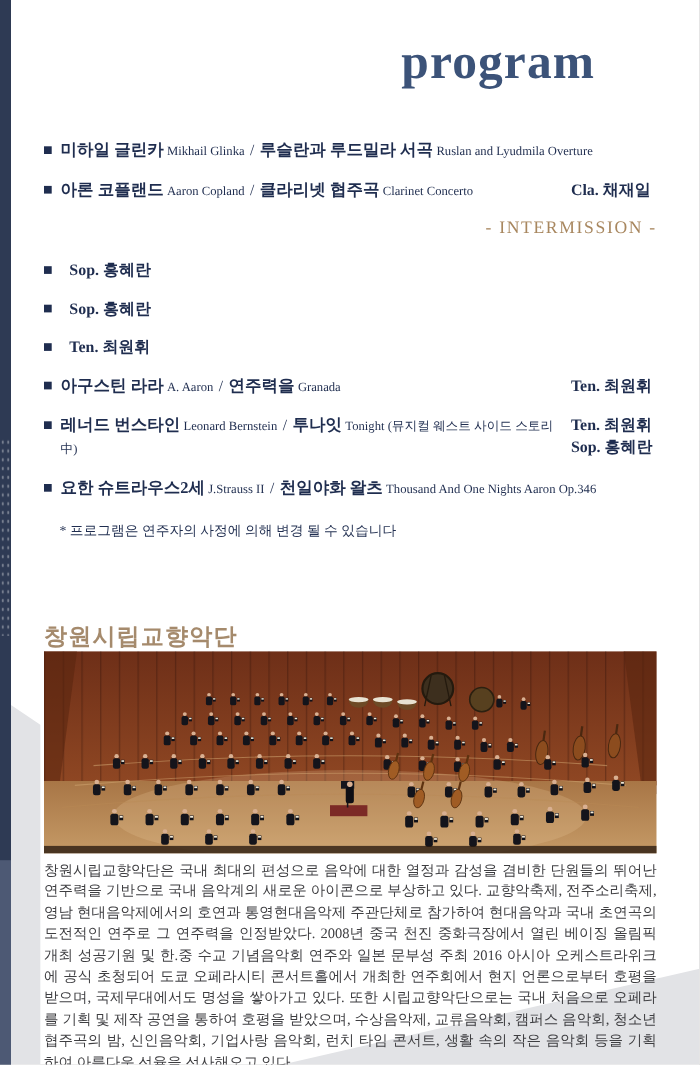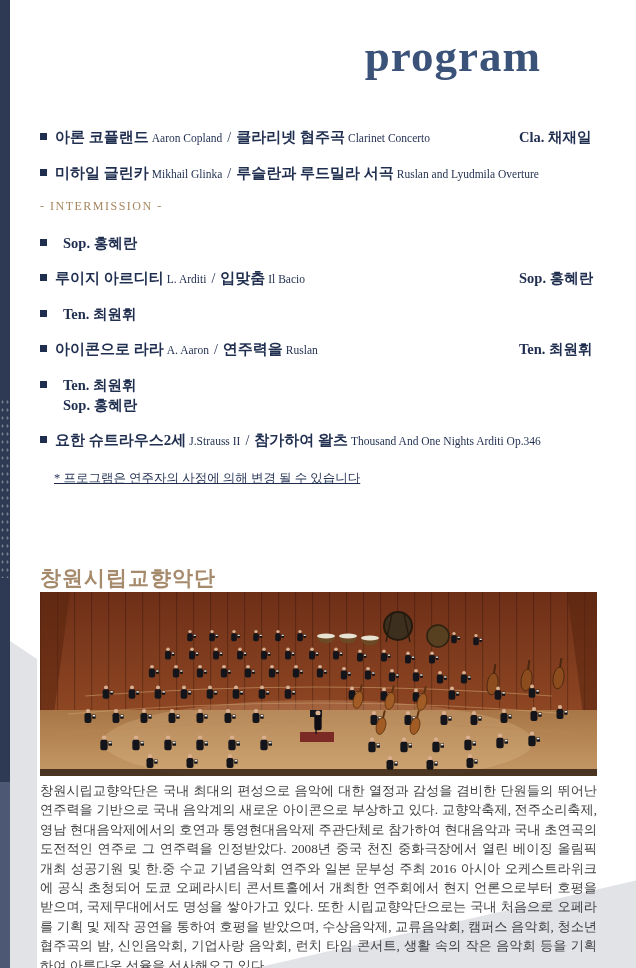--- a/index.html
+++ b/index.html
@@ -28,23 +28,23 @@
   
   .program{position:absolute;top:127px;left:40px;right:39px;color:var(--text_navy,#1f2d4f);}
   .prow{display:flex;align-items:flex-start;margin-bottom:15px;line-height:20px;}
   .bullet{flex:none;width:7px;height:7px;background:var(--text_navy,#1f2d4f);margin:6px 8px 0 0;}
   .ptext{flex:1;min-width:0;}
   .k{font-weight:bold;font-size:15px;}
   .e{font-size:11.5px;margin-left:3px;}
   .sl{font-size:14px;margin:0 5px;}
   .perf{flex:none;width:78px;margin-left:8px;font-size:14.5px;font-weight:600;white-space:nowrap;}
   .perf div{line-height:20px;}
-  .intermission{text-align:left;color:var(--accent_tan,#a8875f);
-    font-size:12px;letter-spacing:1.5px;margin:12px 0 19px 0;}
-  .note{font-size:12.5px;margin:19px 0 0 14px;text-decoration:underline;}
+  .intermission{text-align:right;color:var(--accent_tan,#a8875f);
+    font-size:16px;letter-spacing:1.5px;margin:12px 0 19px 0;}
+  .note{font-size:12.5px;margin:19px 0 0 14px;}
   
   .orch-heading{position:absolute;top:564px;left:40px;margin:0;
     color:var(--heading_tan,#a58a6c);font-size:21px;font-weight:bold;letter-spacing:1px;}
   .photo{position:absolute;top:592px;left:40px;width:557px;height:184px;display:block;}
   .desc{position:absolute;top:781px;left:40px;right:39px;margin:0;
     font-size:13.2px;line-height:19.4px;text-align:justify;color:var(--desc_gray,#3e3e41);}
 </style>
 </head>
 <body>
 
@@ -57,65 +57,65 @@
   <div class="wedge-bottom"></div>
 
   <div class="title-row">
     <h1>program</h1>
   </div>
 
   <div class="program">
 
     <div class="prow">
       <span class="bullet"></span>
+      <span class="ptext"><span class="k">미하일 글린카</span><span class="e">Mikhail Glinka</span><span class="sl">/</span><span class="k">루슬란과 루드밀라 서곡</span><span class="e">Ruslan and Lyudmila Overture</span></span>
+    </div>
+
+    <div class="prow">
+      <span class="bullet"></span>
       <span class="ptext"><span class="k">아론 코플랜드</span><span class="e">Aaron Copland</span><span class="sl">/</span><span class="k">클라리넷 협주곡</span><span class="e">Clarinet Concerto</span></span>
       <span class="perf">Cla. 채재일</span>
     </div>
 
-    <div class="prow">
-      <span class="bullet"></span>
-      <span class="ptext"><span class="k">미하일 글린카</span><span class="e">Mikhail Glinka</span><span class="sl">/</span><span class="k">루슬란과 루드밀라 서곡</span><span class="e">Ruslan and Lyudmila Overture</span></span>
-    </div>
-
     <div class="intermission">- INTERMISSION -</div>
 
     <div class="prow">
       <span class="bullet"></span>
       <span class="perf">Sop. 홍혜란</span>
     </div>
 
     <div class="prow">
       <span class="bullet"></span>
-      <span class="ptext"><span class="k">루이지 아르디티</span><span class="e">L. Arditi</span><span class="sl">/</span><span class="k">입맞춤</span><span class="e">Il Bacio</span></span>
       <span class="perf">Sop. 홍혜란</span>
     </div>
 
     <div class="prow">
       <span class="bullet"></span>
       <span class="perf">Ten. 최원휘</span>
     </div>
 
     <div class="prow">
       <span class="bullet"></span>
-      <span class="ptext"><span class="k">아이콘으로 라라</span><span class="e">A. Aaron</span><span class="sl">/</span><span class="k">연주력을</span><span class="e">Ruslan</span></span>
+      <span class="ptext"><span class="k">아구스틴 라라</span><span class="e">A. Aaron</span><span class="sl">/</span><span class="k">연주력을</span><span class="e">Granada</span></span>
       <span class="perf">Ten. 최원휘</span>
     </div>
 
     <div class="prow">
       <span class="bullet"></span>
+      <span class="ptext"><span class="k">레너드 번스타인</span><span class="e">Leonard Bernstein</span><span class="sl">/</span><span class="k">투나잇</span><span class="e">Tonight (뮤지컬 웨스트 사이드 스토리 中)</span></span>
       <span class="perf">
         <div>Ten. 최원휘</div>
         <div>Sop. 홍혜란</div>
       </span>
     </div>
 
 
     <div class="prow">
       <span class="bullet"></span>
-      <span class="ptext"><span class="k">요한 슈트라우스2세</span><span class="e">J.Strauss II</span><span class="sl">/</span><span class="k">참가하여 왈츠</span><span class="e">Thousand And One Nights Arditi Op.346</span></span>
+      <span class="ptext"><span class="k">요한 슈트라우스2세</span><span class="e">J.Strauss II</span><span class="sl">/</span><span class="k">천일야화 왈츠</span><span class="e">Thousand And One Nights Aaron Op.346</span></span>
     </div>
 
     <div class="note">* 프로그램은 연주자의 사정에 의해 변경 될 수 있습니다</div>
   </div>
 
   <h2 class="orch-heading">창원시립교향악단</h2>
 
   <svg class="photo" viewBox="0 0 557 184" xmlns="http://www.w3.org/2000/svg" preserveAspectRatio="none">
     <defs>
       <linearGradient id="wall" x1="0" y1="0" x2="0" y2="1">

